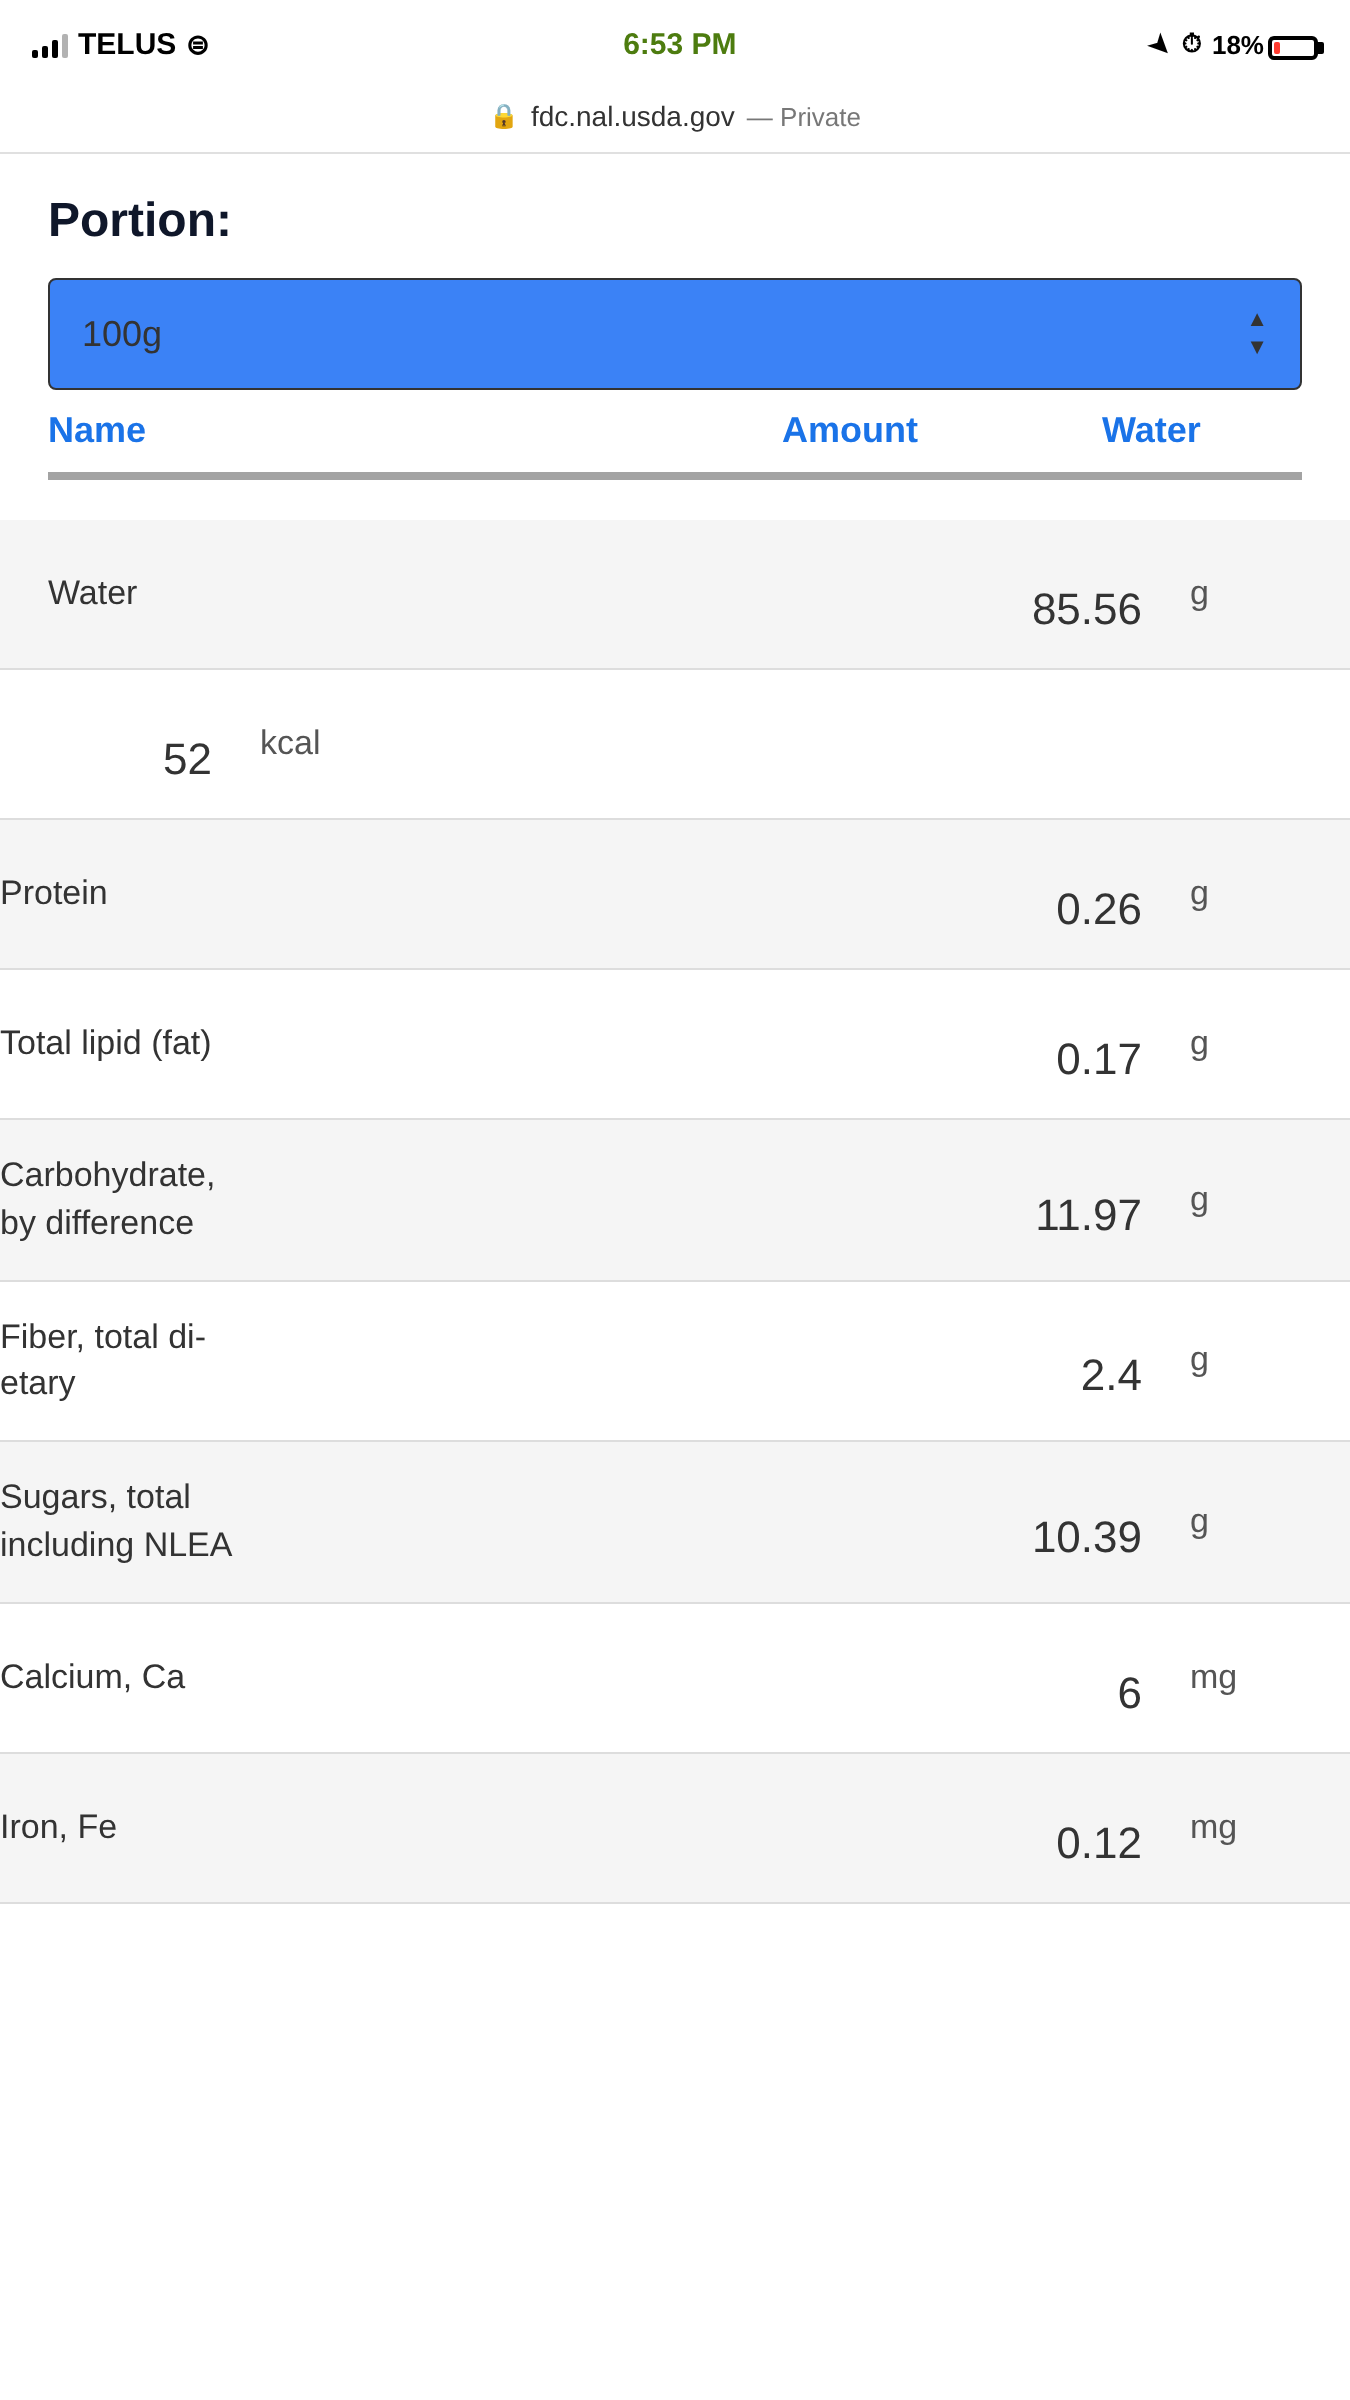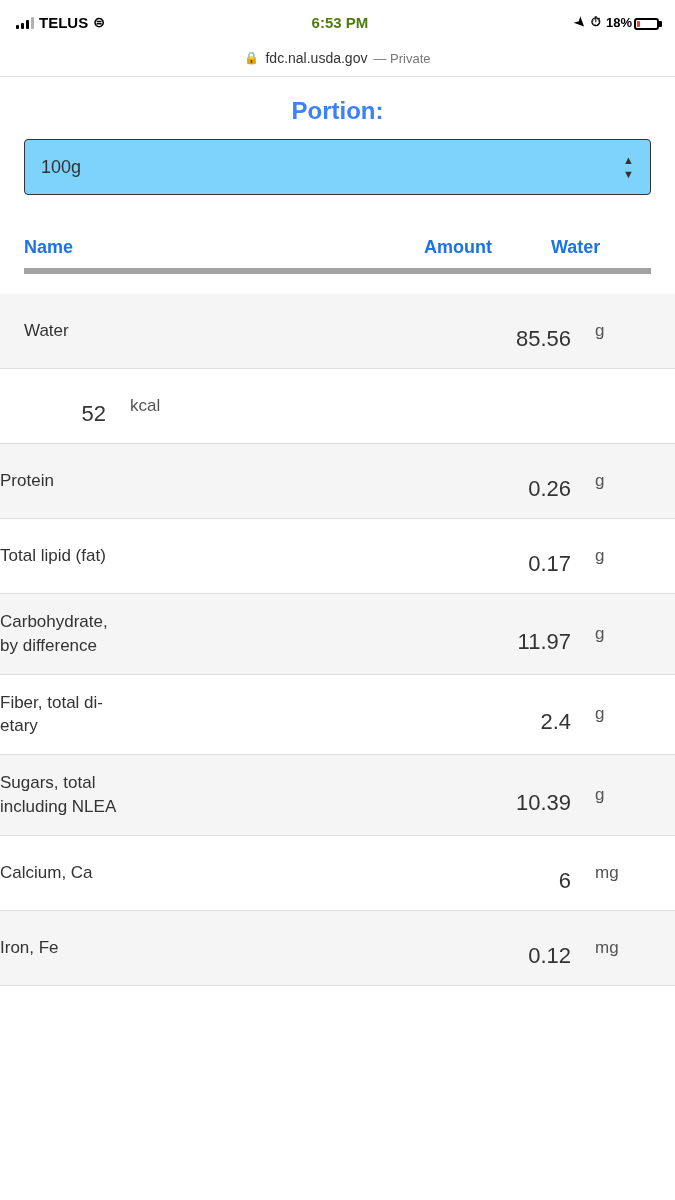--- a/index.html
+++ b/index.html
@@ -163,62 +163,60 @@
 
     
     .content {
       padding: 20px 24px 20px;
     }
 
     
     .portion-label {
       font-size: 24px;
       font-weight: 700;
-      color: #3b82f6;
+      color: #0f172a;
       margin-bottom: 14px;
-      text-align: center;
     }
 
     .portion-select-container {
       border: 1.5px solid #333;
       border-radius: 4px;
       padding: 14px 16px;
       display: flex;
       align-items: center;
       justify-content: space-between;
-      margin-bottom: 32px;
-      background: #7dd3fc;
+      background: #3b82f6;
     }
 
     .portion-value {
       font-size: 18px;
       color: #333;
     }
 
     .select-arrows {
       display: flex;
       flex-direction: column;
       gap: 2px;
       color: #333;
       font-size: 11px;
     }
 
     .table-header {
       display: flex;
       padding: 10px 0 10px;
-      border-bottom: 6px solid #a3a3a3;
+      border-bottom: 4px solid #a3a3a3;
     }
 
     .col-name {
       flex: 1;
     }
 
     .col-amount {
       width: 160px;
-      text-align: center;
+      text-align: left;
       padding-right: 26px;
     }
 
     .col-unit {
       width: 100px;
       text-align: left;
     }
 
     .header-label {
       font-size: 18px;

